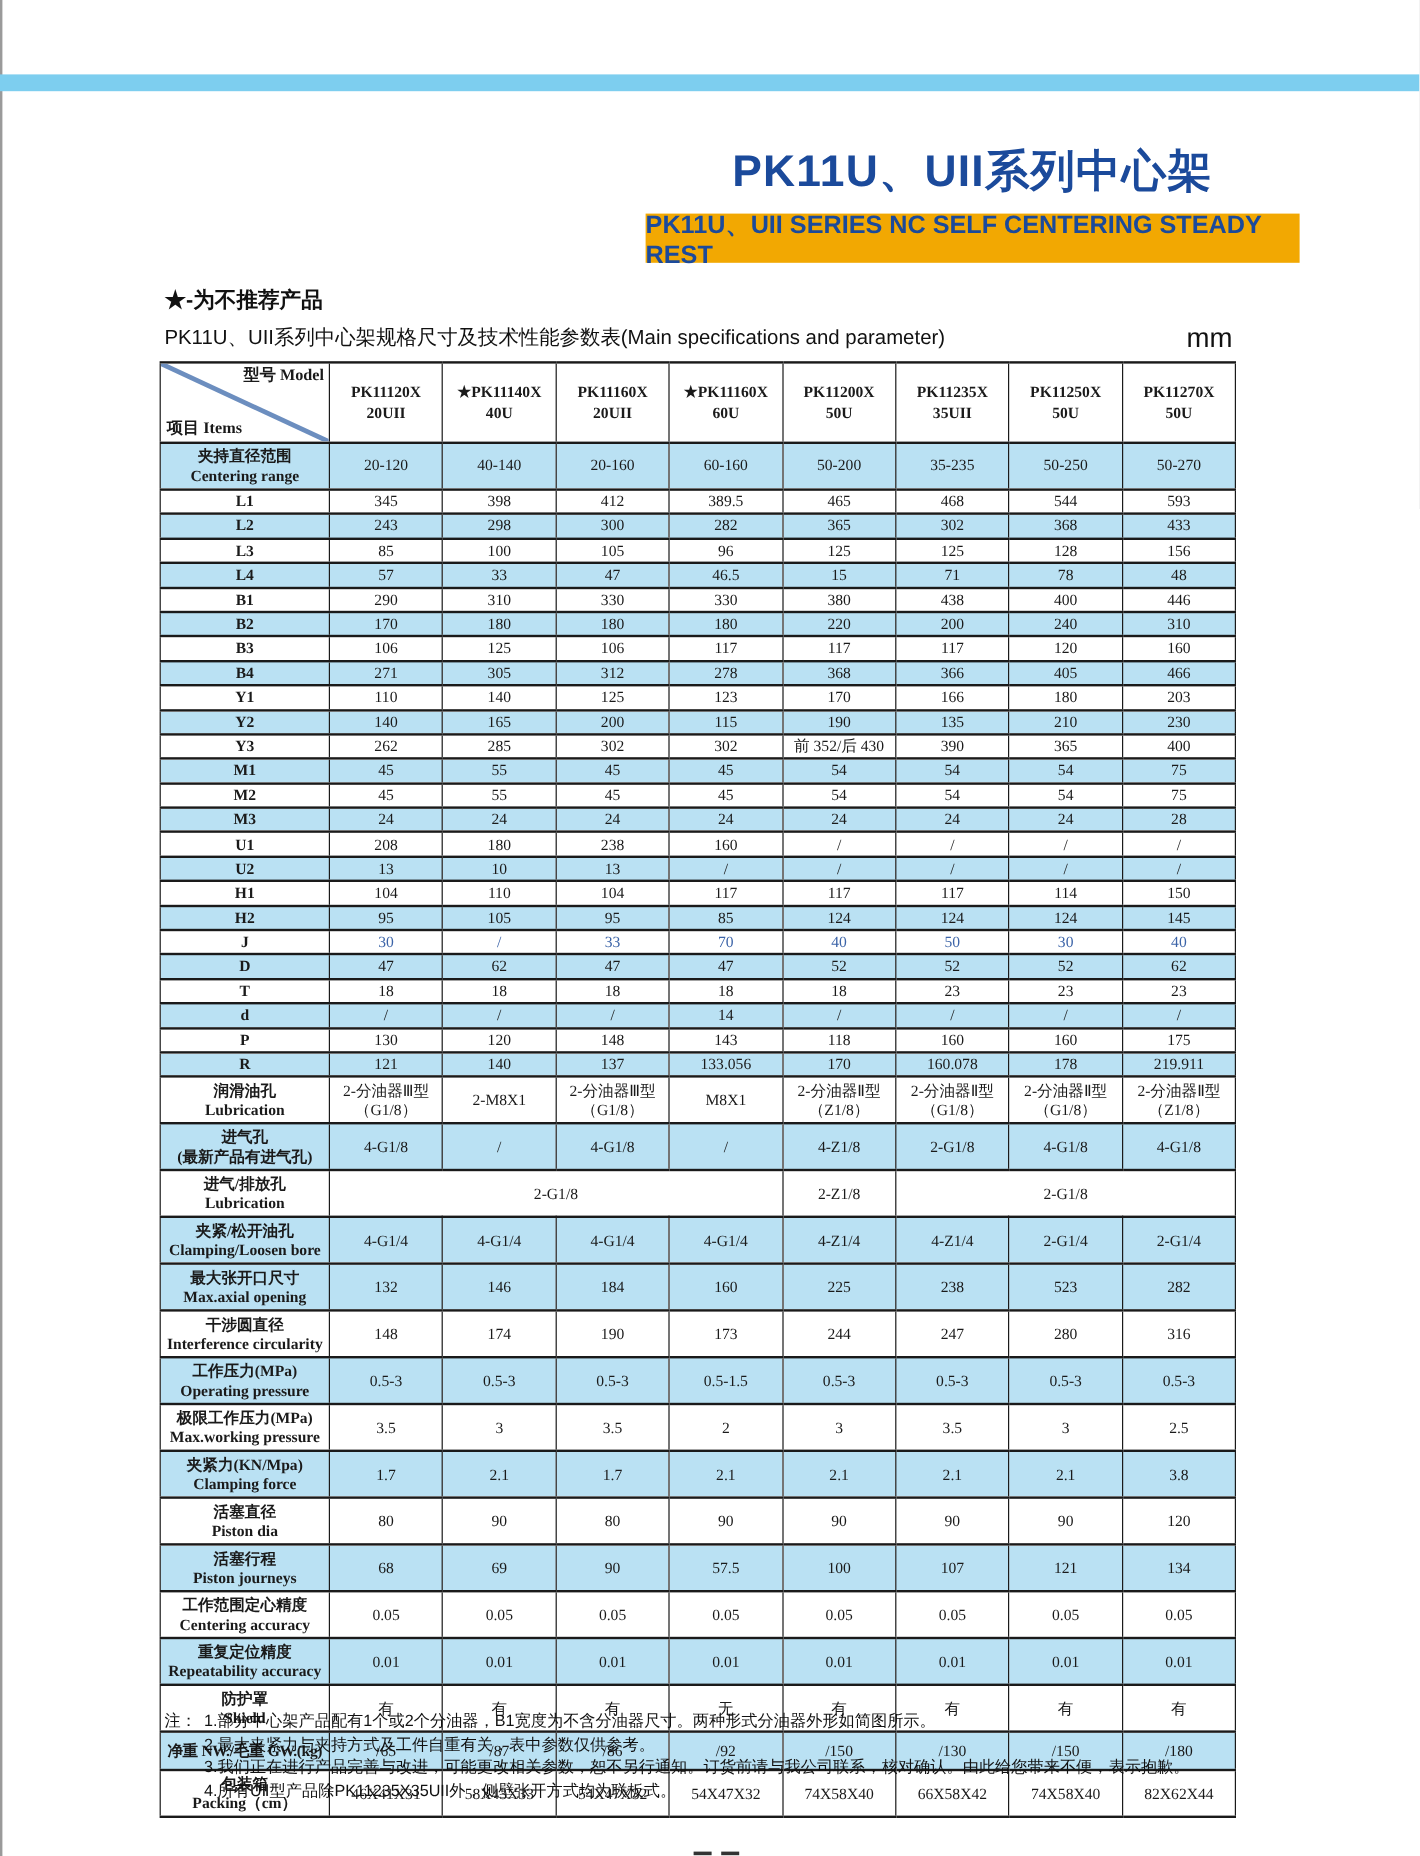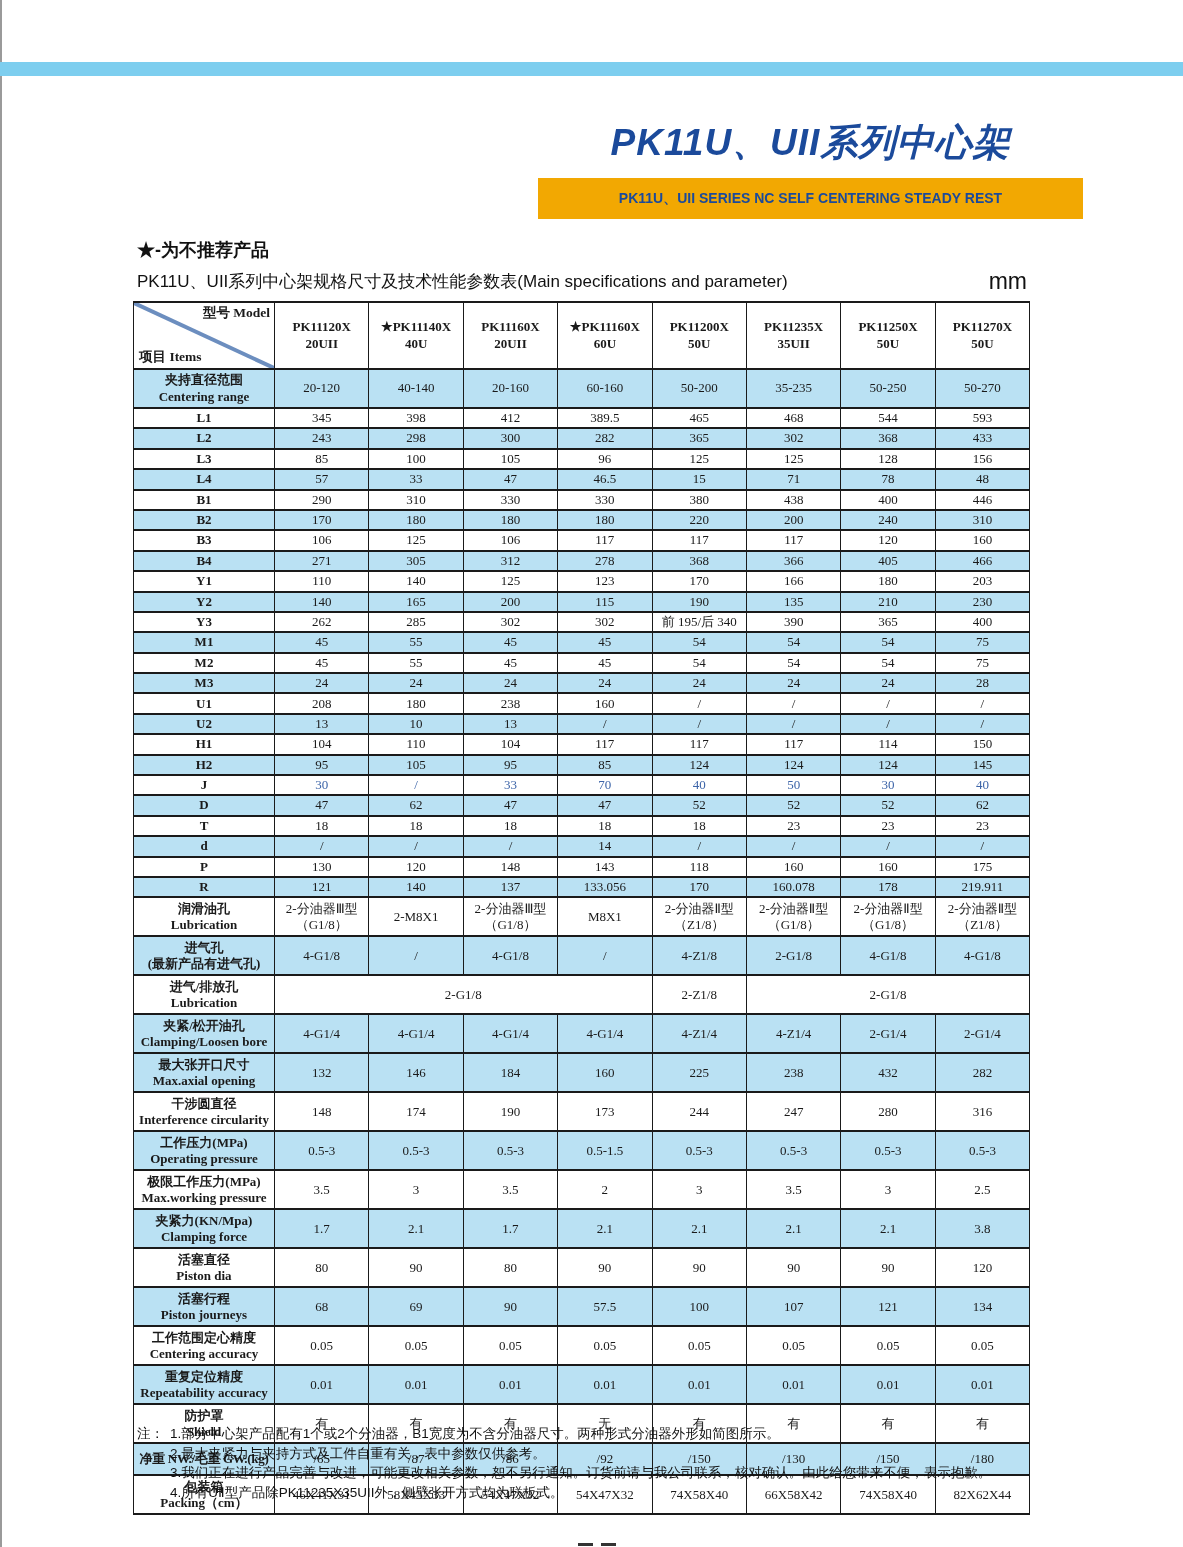--- a/index.html
+++ b/index.html
@@ -21,21 +21,21 @@
   .doc-title{
     position:absolute;left:538px;top:118px;width:545px;
     text-align:center;
     font-family:"Liberation Sans", sans-serif;
     font-size:37px;font-weight:bold;letter-spacing:1px;
   }
   .doc-banner{
     position:absolute;left:538px;top:178px;width:545px;height:41px;
     display:flex;align-items:center;justify-content:center;
     font-family:"Liberation Sans", sans-serif;
-    font-size:14px;font-weight:bold;
+    font-size:21px;font-weight:bold;
   }
   .star-note{
     position:absolute;left:137px;top:238px;
     font-family:"Liberation Sans", sans-serif;
     font-size:18px;color:#111;font-weight:bold;
   }
   .caption-row{
     position:absolute;left:137px;top:268px;width:890px;
     display:flex;justify-content:space-between;align-items:center;
     font-family:"Liberation Sans", sans-serif;
@@ -94,21 +94,21 @@
   }
   .page-num-cropped i{display:block;width:15px;height:3px;background:#333;}
 </style>
 </head>
 <body>
 
 <div class="page">
   <div class="page-left-edge"></div>
   <div class="top-bar" style="background: rgb(125, 206, 239);"></div>
 
-  <div class="doc-title" style="color: rgb(27, 74, 155); font-style: italic;">PK11U、UII系列中心架</div>
+  <div class="doc-title" style="color: rgb(27, 74, 155);">PK11U、UII系列中心架</div>
   <div class="doc-banner" style="background: rgb(242, 168, 2); color: rgb(27, 74, 155);">
     <span>PK11U、UII SERIES NC SELF CENTERING STEADY REST</span>
   </div>
 
   <div class="star-note">★-为不推荐产品</div>
 
   <div class="caption-row">
     <span>PK11U、UII系列中心架规格尺寸及技术性能参数表(Main specifications and parameter)</span>
     <span class="caption-unit">mm</span>
   </div>
@@ -275,21 +275,21 @@
           <td class="val shaded">135</td>
           <td class="val shaded">210</td>
           <td class="val shaded">230</td>
         </tr>
         <tr class="r-s">
           <td class="lbl">Y3</td>
           <td class="val">262</td>
           <td class="val">285</td>
           <td class="val">302</td>
           <td class="val">302</td>
-          <td class="val">前 195/后 340</td>
+          <td class="val">前 352/后 430</td>
           <td class="val">390</td>
           <td class="val">365</td>
           <td class="val">400</td>
         </tr>
         <tr class="r-s">
           <td class="lbl shaded">M1</td>
           <td class="val shaded">45</td>
           <td class="val shaded">55</td>
           <td class="val shaded">45</td>
           <td class="val shaded">45</td>
@@ -481,21 +481,21 @@
         </tr>
         <tr class="r-d">
           <td class="lbl shaded">最大张开口尺寸
 Max.axial opening</td>
           <td class="val shaded">132</td>
           <td class="val shaded">146</td>
           <td class="val shaded">184</td>
           <td class="val shaded">160</td>
           <td class="val shaded">225</td>
           <td class="val shaded">238</td>
-          <td class="val shaded">432</td>
+          <td class="val shaded">523</td>
           <td class="val shaded">282</td>
         </tr>
         <tr class="r-d">
           <td class="lbl">干涉圆直径
 Interference circularity</td>
           <td class="val">148</td>
           <td class="val">174</td>
           <td class="val">190</td>
           <td class="val">173</td>
           <td class="val">244</td>

